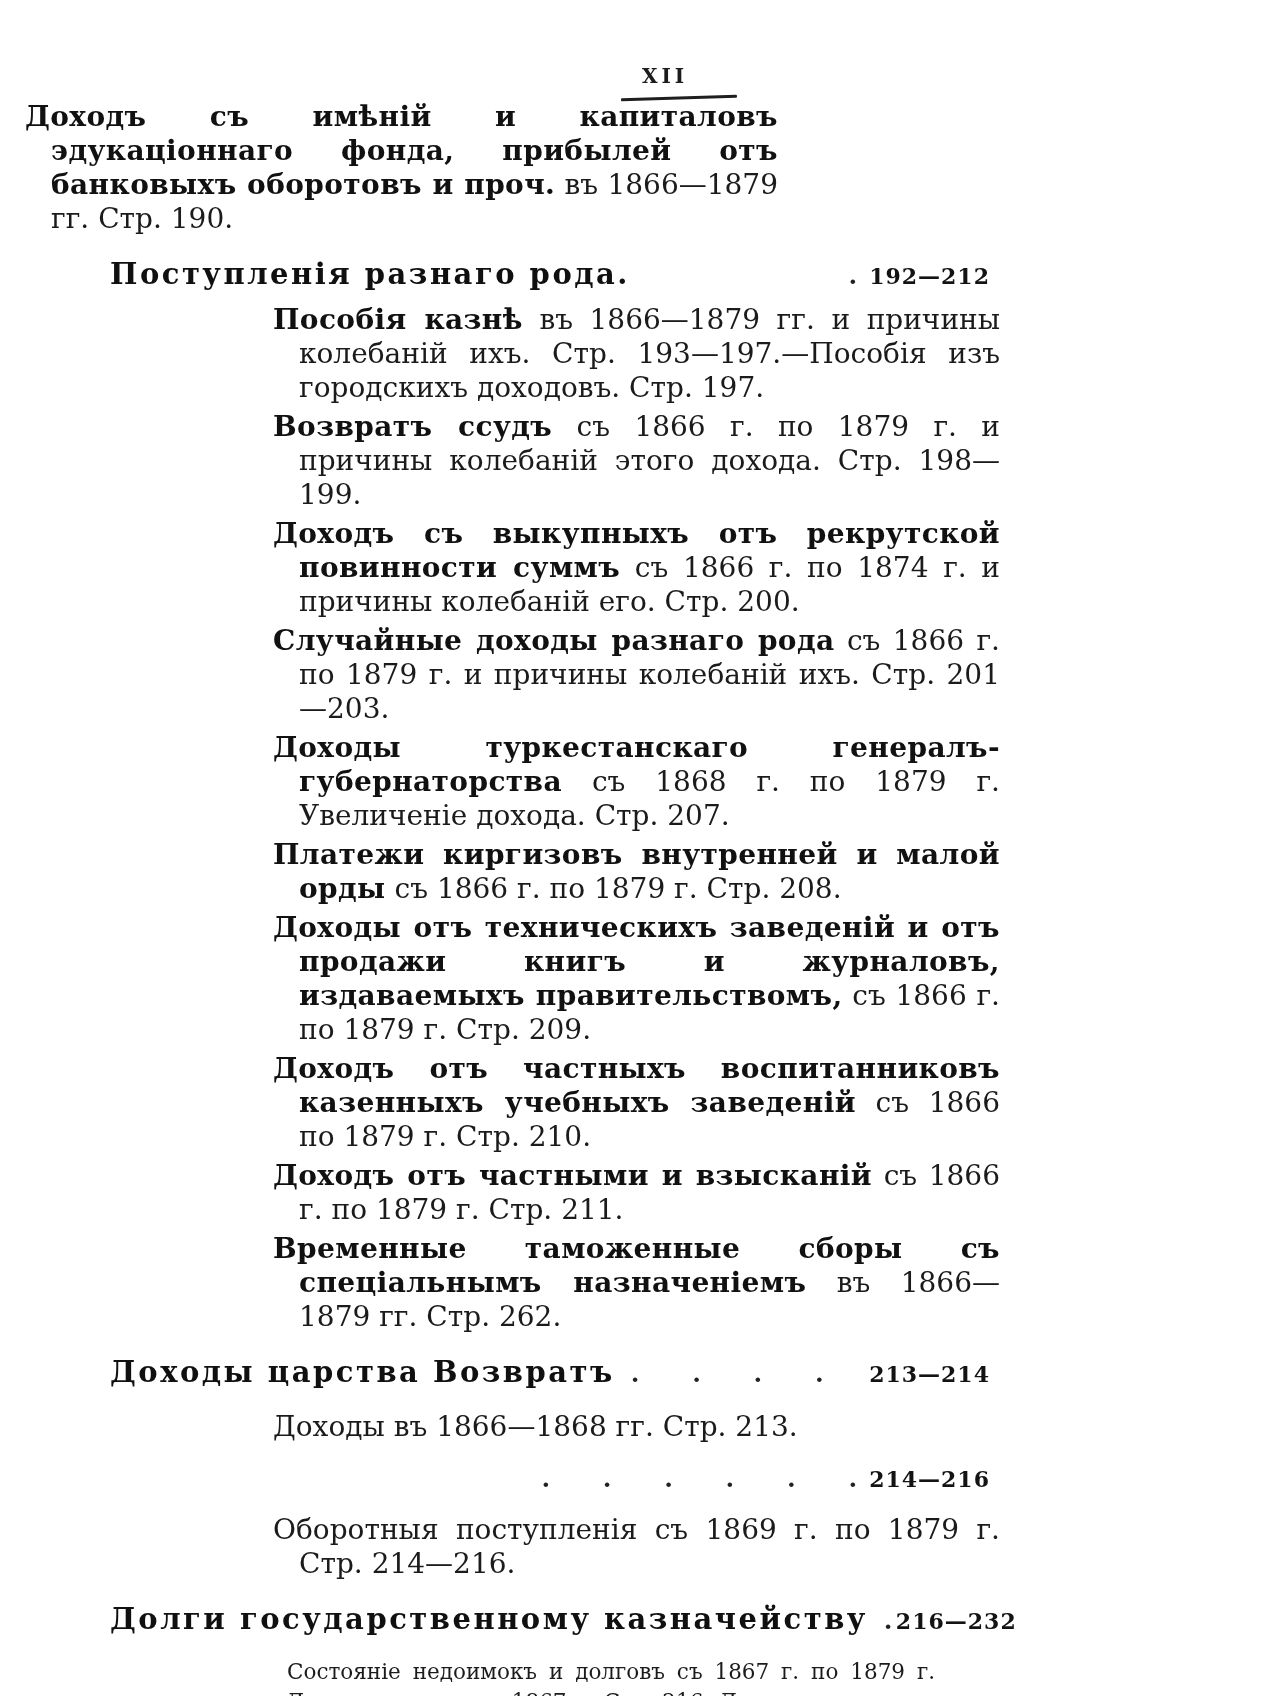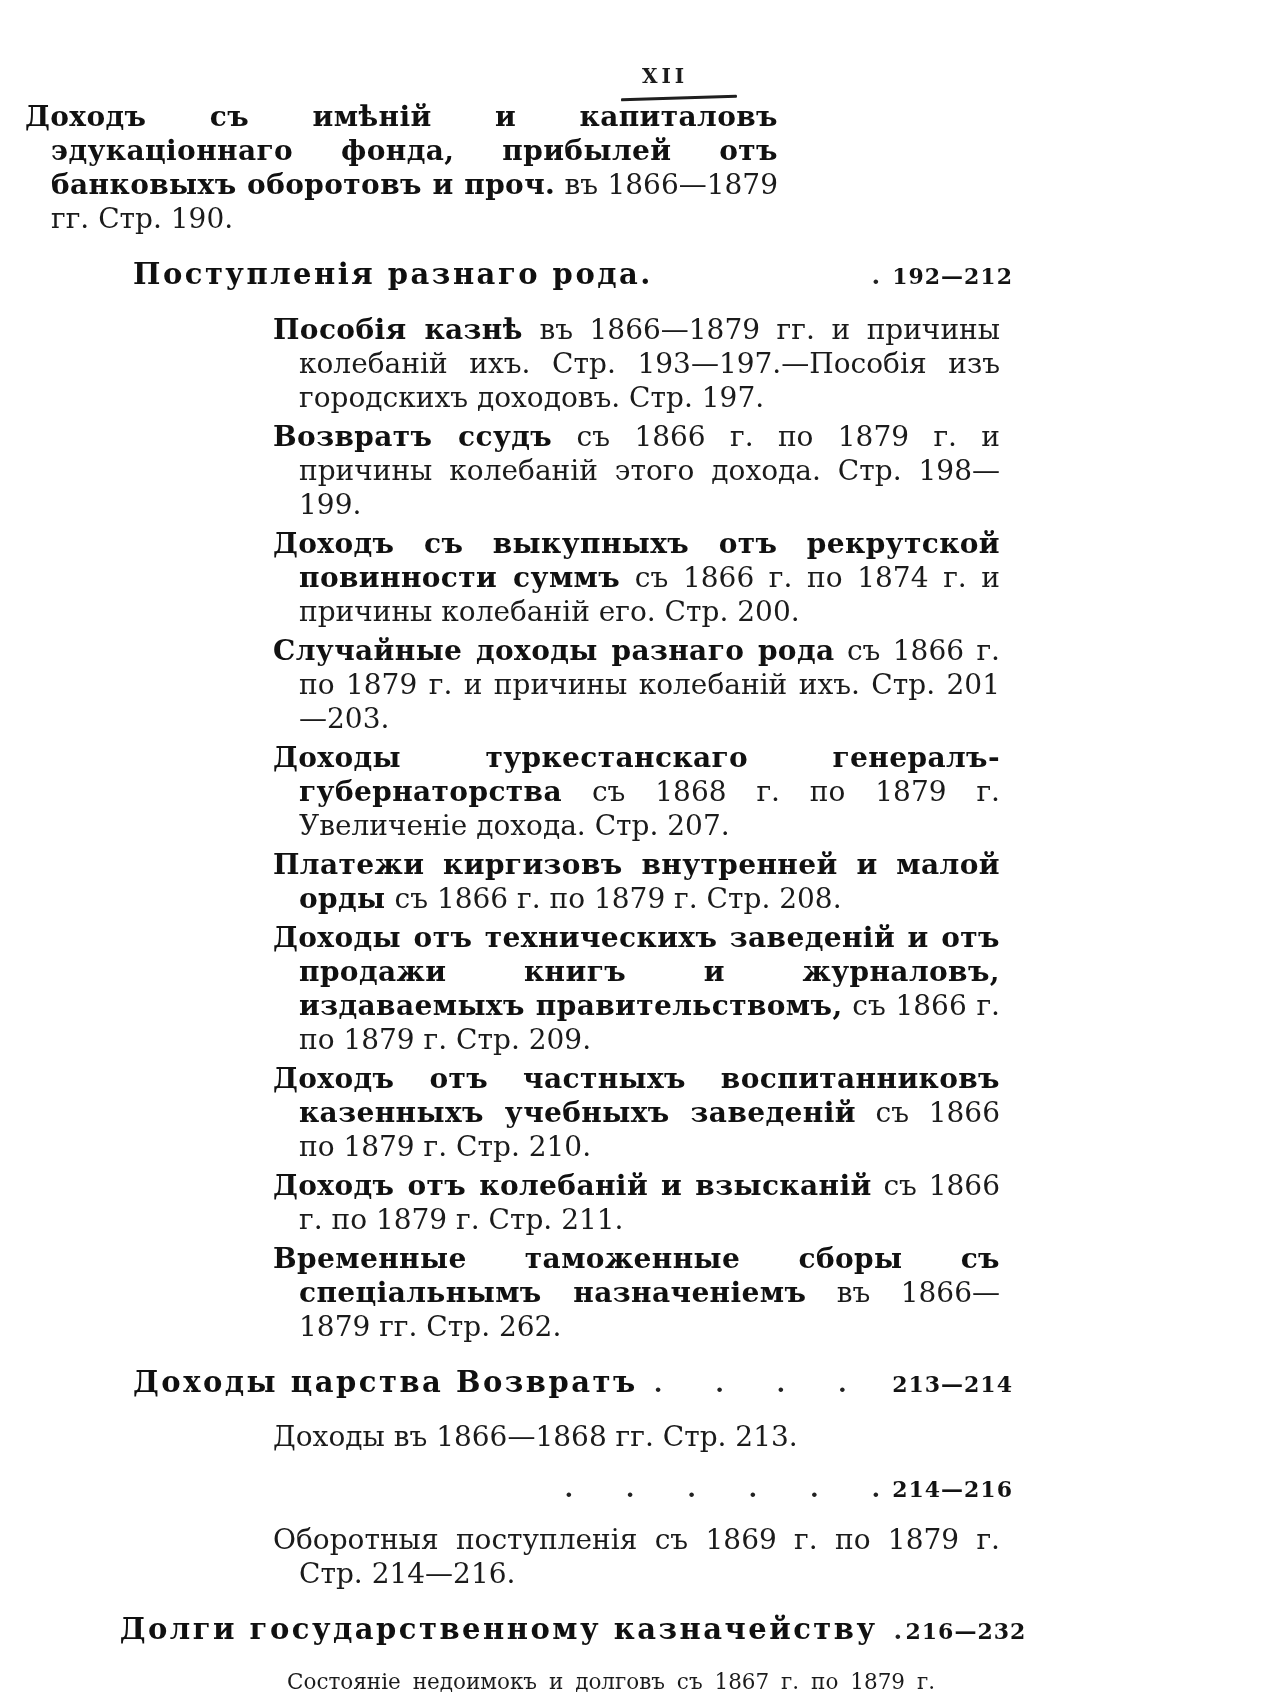--- a/index.html
+++ b/index.html
@@ -37,42 +37,41 @@
     padding-left:26px;text-indent:-26px;
     text-align:justify;
     color:#1b1b1b;
   }
   .entry .lead{font-weight:bold;letter-spacing:.4px;color:#111;}
   .entry .tail{font-weight:normal;}
 
   
   .hrow{
     display:flex;align-items:baseline;
-    margin:20px 0 0 108px;width:880px;
+    margin:20px 0 0 85px;width:880px;
     white-space:nowrap;
-    justify-content:center;
   }
   .htitle{
     font-size:29px;line-height:36px;font-weight:bold;
     letter-spacing:2.5px;color:#101010;
   }
   .leader{
     flex:1;overflow:hidden;white-space:nowrap;
     text-align:right;
     font-size:25px;font-weight:bold;
     word-spacing:44px;
     padding:0 12px 0 16px;
     color:#222;
   }
   .hpages{
     font-size:22px;font-weight:bold;letter-spacing:1px;color:#131313;
   }
 
   .entries{margin:20px 0 0 248px;width:727px;}
-  .sec:first-of-type .entries{margin-top:21px;}
+  .sec:first-of-type .entries{margin-top:11px;}
 
   
   .para{
     font-size:21.5px;line-height:30px;
     margin:0 0 0 14px;width:648px;
     text-align:justify;color:#1b1b1b;
   }
 </style>
 </head>
 <body>
@@ -95,21 +94,21 @@
     </div>
     <div class="entries">
           <p class="entry"><span class="lead">Пособія казнѣ</span><span class="tail"> въ 1866—1879 гг. и причины колебаній ихъ. Стр. 193—197.—Пособія изъ городскихъ доходовъ. Стр. 197.</span></p>
           <p class="entry"><span class="lead">Возвратъ ссудъ</span><span class="tail"> съ 1866 г. по 1879 г. и причины колебаній этого дохода. Стр. 198—199.</span></p>
           <p class="entry"><span class="lead">Доходъ съ выкупныхъ отъ рекрутской повинности суммъ</span><span class="tail"> съ 1866 г. по 1874 г. и причины колебаній его. Стр. 200.</span></p>
           <p class="entry"><span class="lead">Случайные доходы разнаго рода</span><span class="tail"> съ 1866 г. по 1879 г. и причины колебаній ихъ. Стр. 201—203.</span></p>
           <p class="entry"><span class="lead">Доходы туркестанскаго генералъ-губернаторства</span><span class="tail"> съ 1868 г. по 1879 г. Увеличеніе дохода. Стр. 207.</span></p>
           <p class="entry"><span class="lead">Платежи киргизовъ внутренней и малой орды</span><span class="tail"> съ 1866 г. по 1879 г. Стр. 208.</span></p>
           <p class="entry"><span class="lead">Доходы отъ техническихъ заведеній и отъ продажи книгъ и журналовъ, издаваемыхъ правительствомъ,</span><span class="tail"> съ 1866 г. по 1879 г. Стр. 209.</span></p>
           <p class="entry"><span class="lead">Доходъ отъ частныхъ воспитанниковъ казенныхъ учебныхъ заведеній</span><span class="tail"> съ 1866 по 1879 г. Стр. 210.</span></p>
-          <p class="entry"><span class="lead">Доходъ отъ колебаній и взысканій</span><span class="tail"> съ 1866 г. по 1879 г. Стр. 211.</span></p>
+          <p class="entry"><span class="lead">Доходъ отъ частными и взысканій</span><span class="tail"> съ 1866 г. по 1879 г. Стр. 211.</span></p>
           <p class="entry"><span class="lead">Временные таможенные сборы съ спеціальнымъ назначеніемъ</span><span class="tail"> въ 1866—1879 гг. Стр. 262.</span></p>
         </div>
   </section>
 
   <section class="sec">
     <div class="hrow">
       <span class="htitle">Доходы царства Возвратъ</span>
       <span class="leader">. . . . . .</span>
       <span class="hpages">213—214</span>
     </div>

